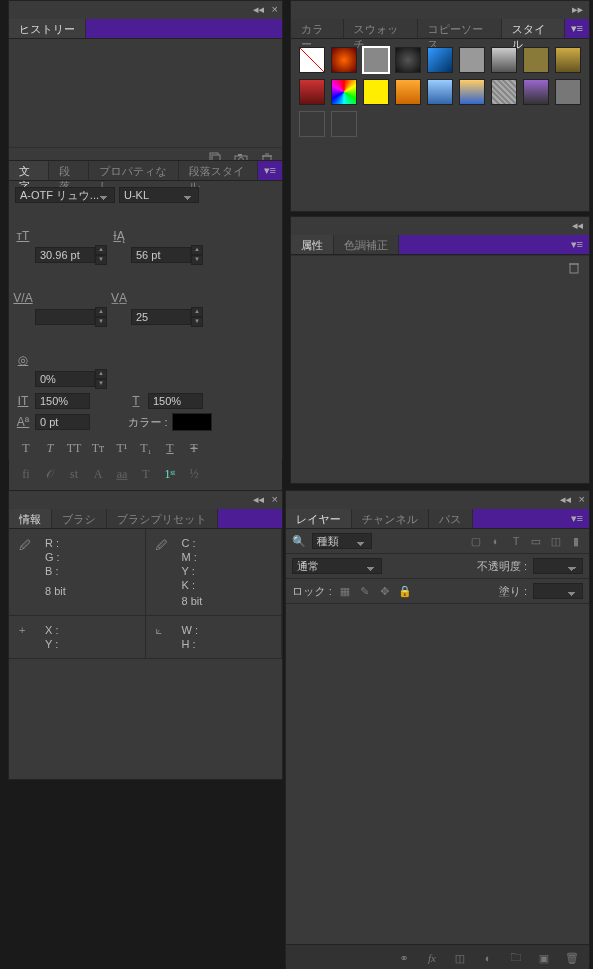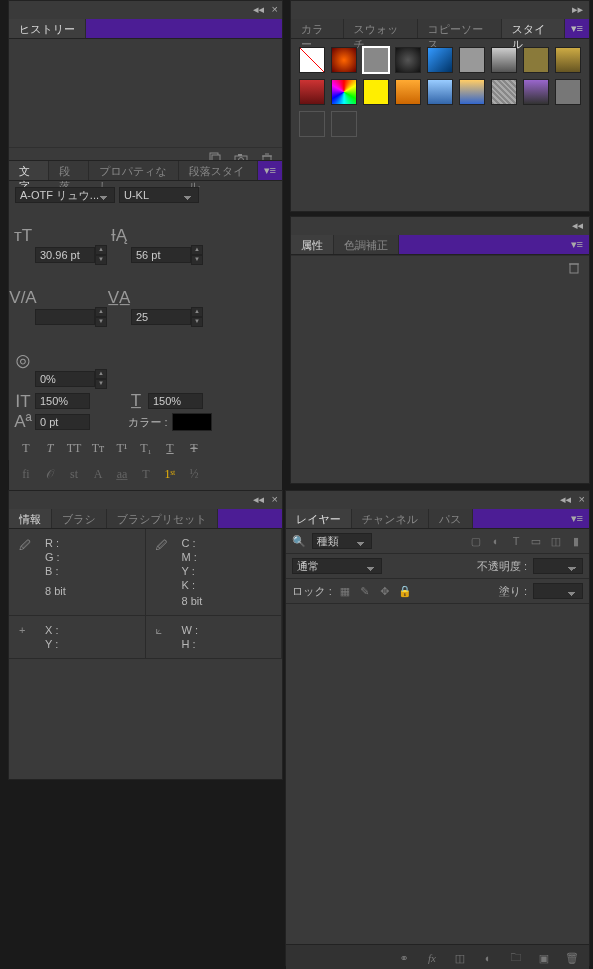--- a/index.html
+++ b/index.html
@@ -10,21 +10,21 @@
 .panel-header .close { position: absolute; right: 4px; top: 2px; color: #aaa; cursor: pointer; }
 .tabs { display: flex; background: #4c1d95; height: 20px; border-bottom: 1px solid #222; }
 .tab { padding: 3px 10px; background: #383838; color: #888; cursor: pointer; font-size: 11px; border-right: 1px solid #2a2a2a; }
 .tab.active { background: #3e3e3e; color: #ddd; }
 .panel-body { background: #3a3a3a; padding: 6px; }
 .panel-footer { display: flex; justify-content: flex-end; gap: 12px; padding: 4px 8px; background: #3a3a3a; border-top: 1px solid #2f2f2f; }
 .panel-footer .ficon { width: 14px; height: 14px; color: #888; display: flex; align-items: center; justify-content: center; cursor: pointer; }
 select, input[type="text"] { background: #2b2b2b; border: 1px solid #222; color: #ccc; font-size: 11px; height: 16px; padding: 0 4px; }
 select { appearance: none; padding-right: 14px; background-image: linear-gradient(45deg, transparent 50%, #888 50%), linear-gradient(135deg, #888 50%, transparent 50%); background-position: calc(100% - 10px) 8px, calc(100% - 6px) 8px; background-size: 4px 4px, 4px 4px; background-repeat: no-repeat; }
 .row { display: flex; align-items: center; gap: 4px; margin-bottom: 4px; }
-.icon-label { width: 16px; height: 16px; display: flex; align-items: center; justify-content: center; color: #999; font-size: 17px; }
+.icon-label { width: 16px; height: 16px; display: flex; align-items: center; justify-content: center; color: #999; font-size: 12px; text-decoration: underline; }
 .numfield { display: flex; align-items: center; margin-top: 38px; }
 .numfield input { width: 60px; }
 .numfield .spinner { width: 12px; display: flex; flex-direction: column; }
 .numfield .spinner span { height: 10px; background: #2b2b2b; border: 1px solid #222; font-size: 6px; line-height: 6px; text-align: center; color: #888; cursor: pointer; }
 .tbutton { width: 22px; height: 22px; display: flex; align-items: center; justify-content: center; background: #3a3a3a; color: #999; cursor: pointer; font-size: 12px; font-family: Georgia, serif; }
 .swatch { width: 26px; height: 26px; border: 1px solid #222; display: inline-block; cursor: pointer; }
 .swatch.selected { outline: 2px solid #fff; outline-offset: -1px; }
 .swatch-grid { display: flex; flex-wrap: wrap; gap: 6px; padding: 8px; }
 .colorbox { width: 40px; height: 18px; border: 1px solid #222; background: #000; }
 
@@ -213,21 +213,21 @@
         <div class="tbutton" style="text-decoration: underline;">T</div>
         <div class="tbutton" style="text-decoration: line-through;">Ŧ</div>
       </div>
     <div class="row" style="gap:2px" id="ot-buttons">
         <div class="tbutton" style="color: rgb(102, 102, 102);">fi</div>
         <div class="tbutton" style="color: rgb(102, 102, 102);">𝒪</div>
         <div class="tbutton" style="color: rgb(102, 102, 102);">st</div>
         <div class="tbutton" style="color: rgb(102, 102, 102);">A</div>
         <div class="tbutton" style="color: rgb(102, 102, 102);">a̲a̲</div>
         <div class="tbutton" style="color: rgb(102, 102, 102);">T</div>
-        <div class="tbutton" style="color: #eab308;">1ˢᵗ</div>
+        <div class="tbutton" style="color: #5eead4;">1ˢᵗ</div>
         <div class="tbutton" style="color: rgb(102, 102, 102);">½</div>
       </div>
     <div class="row" style="margin-top:6px">
       <select style="width:110px"><option>英語（米国）</option></select>
       <span class="icon-label">aₐ</span>
       <select style="width:70px"><option>強く</option></select>
     </div>
   </div>
 </div>
 

